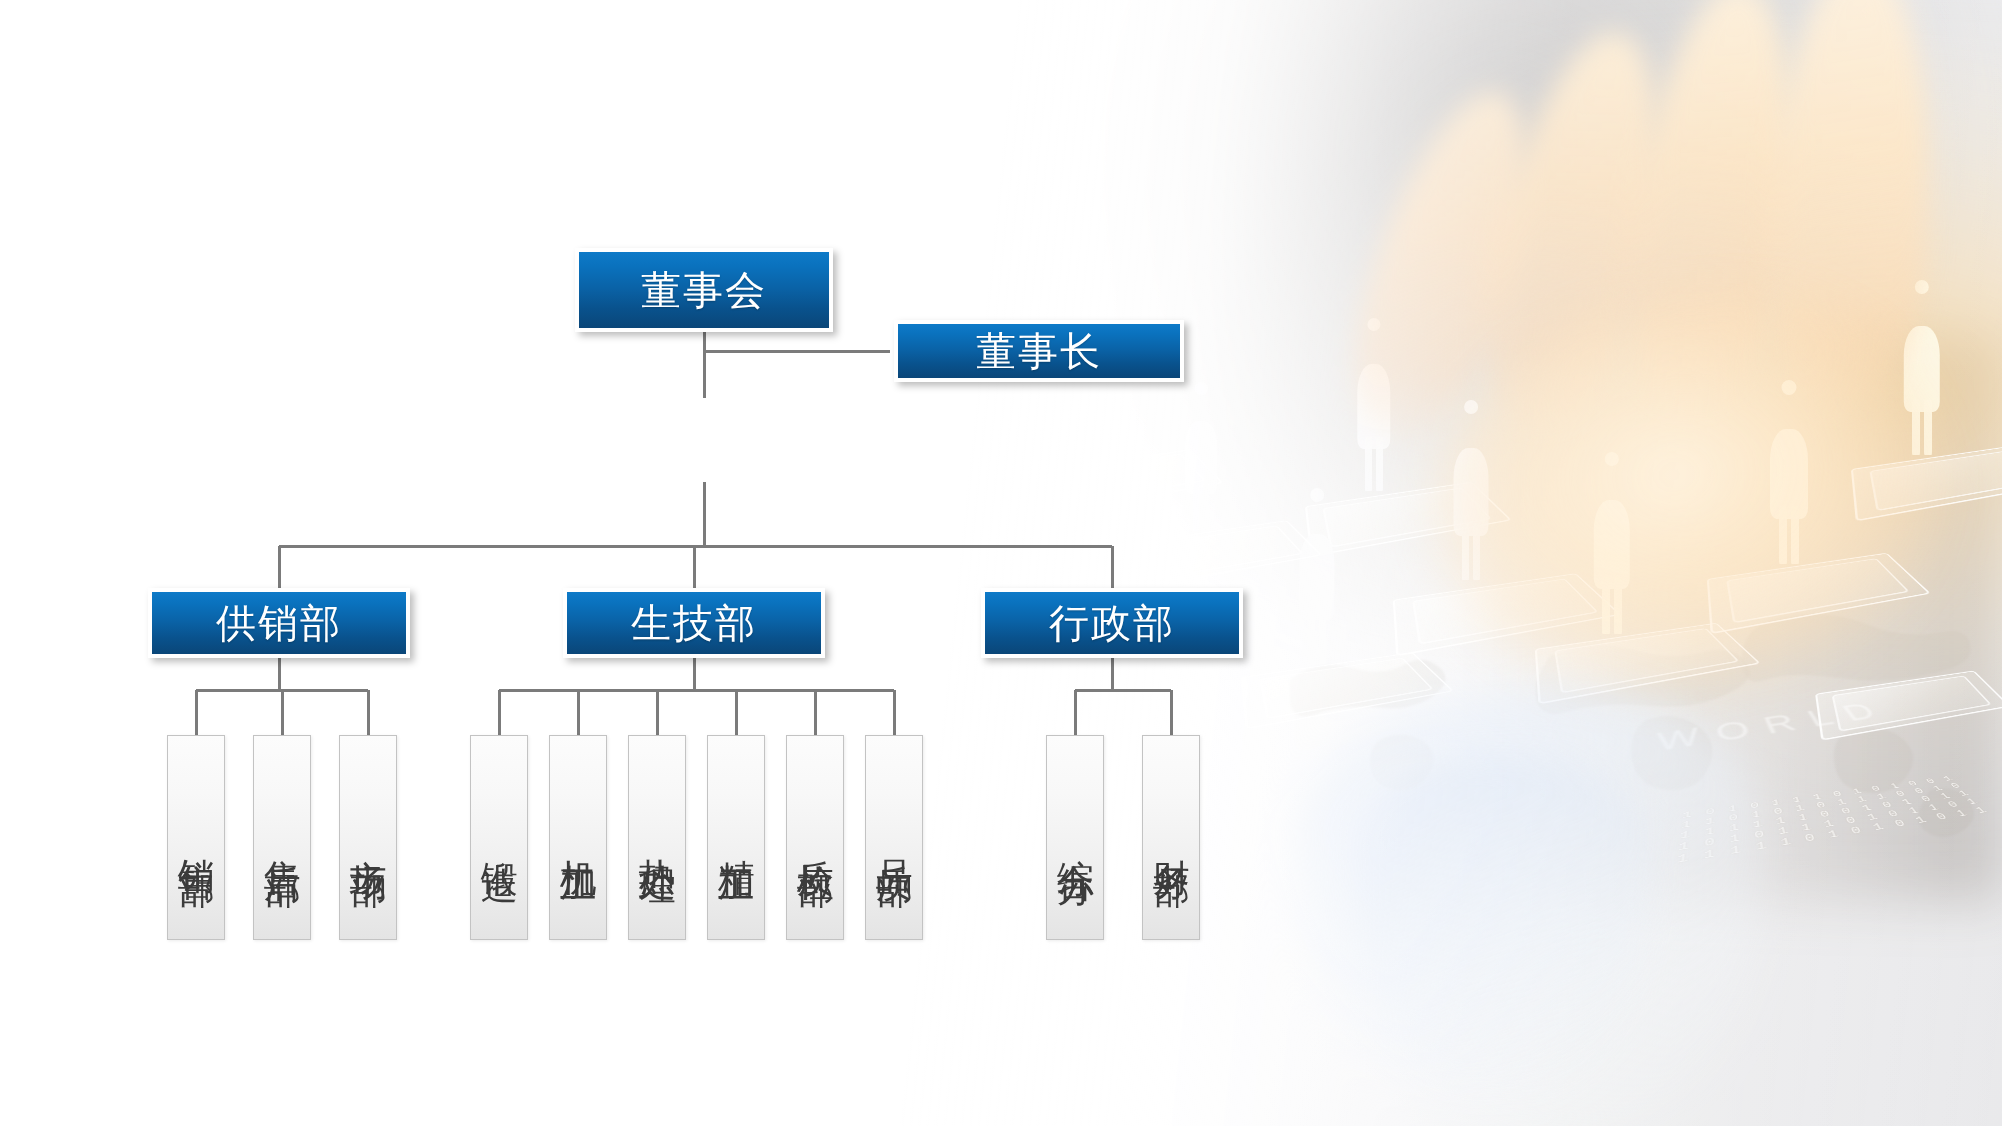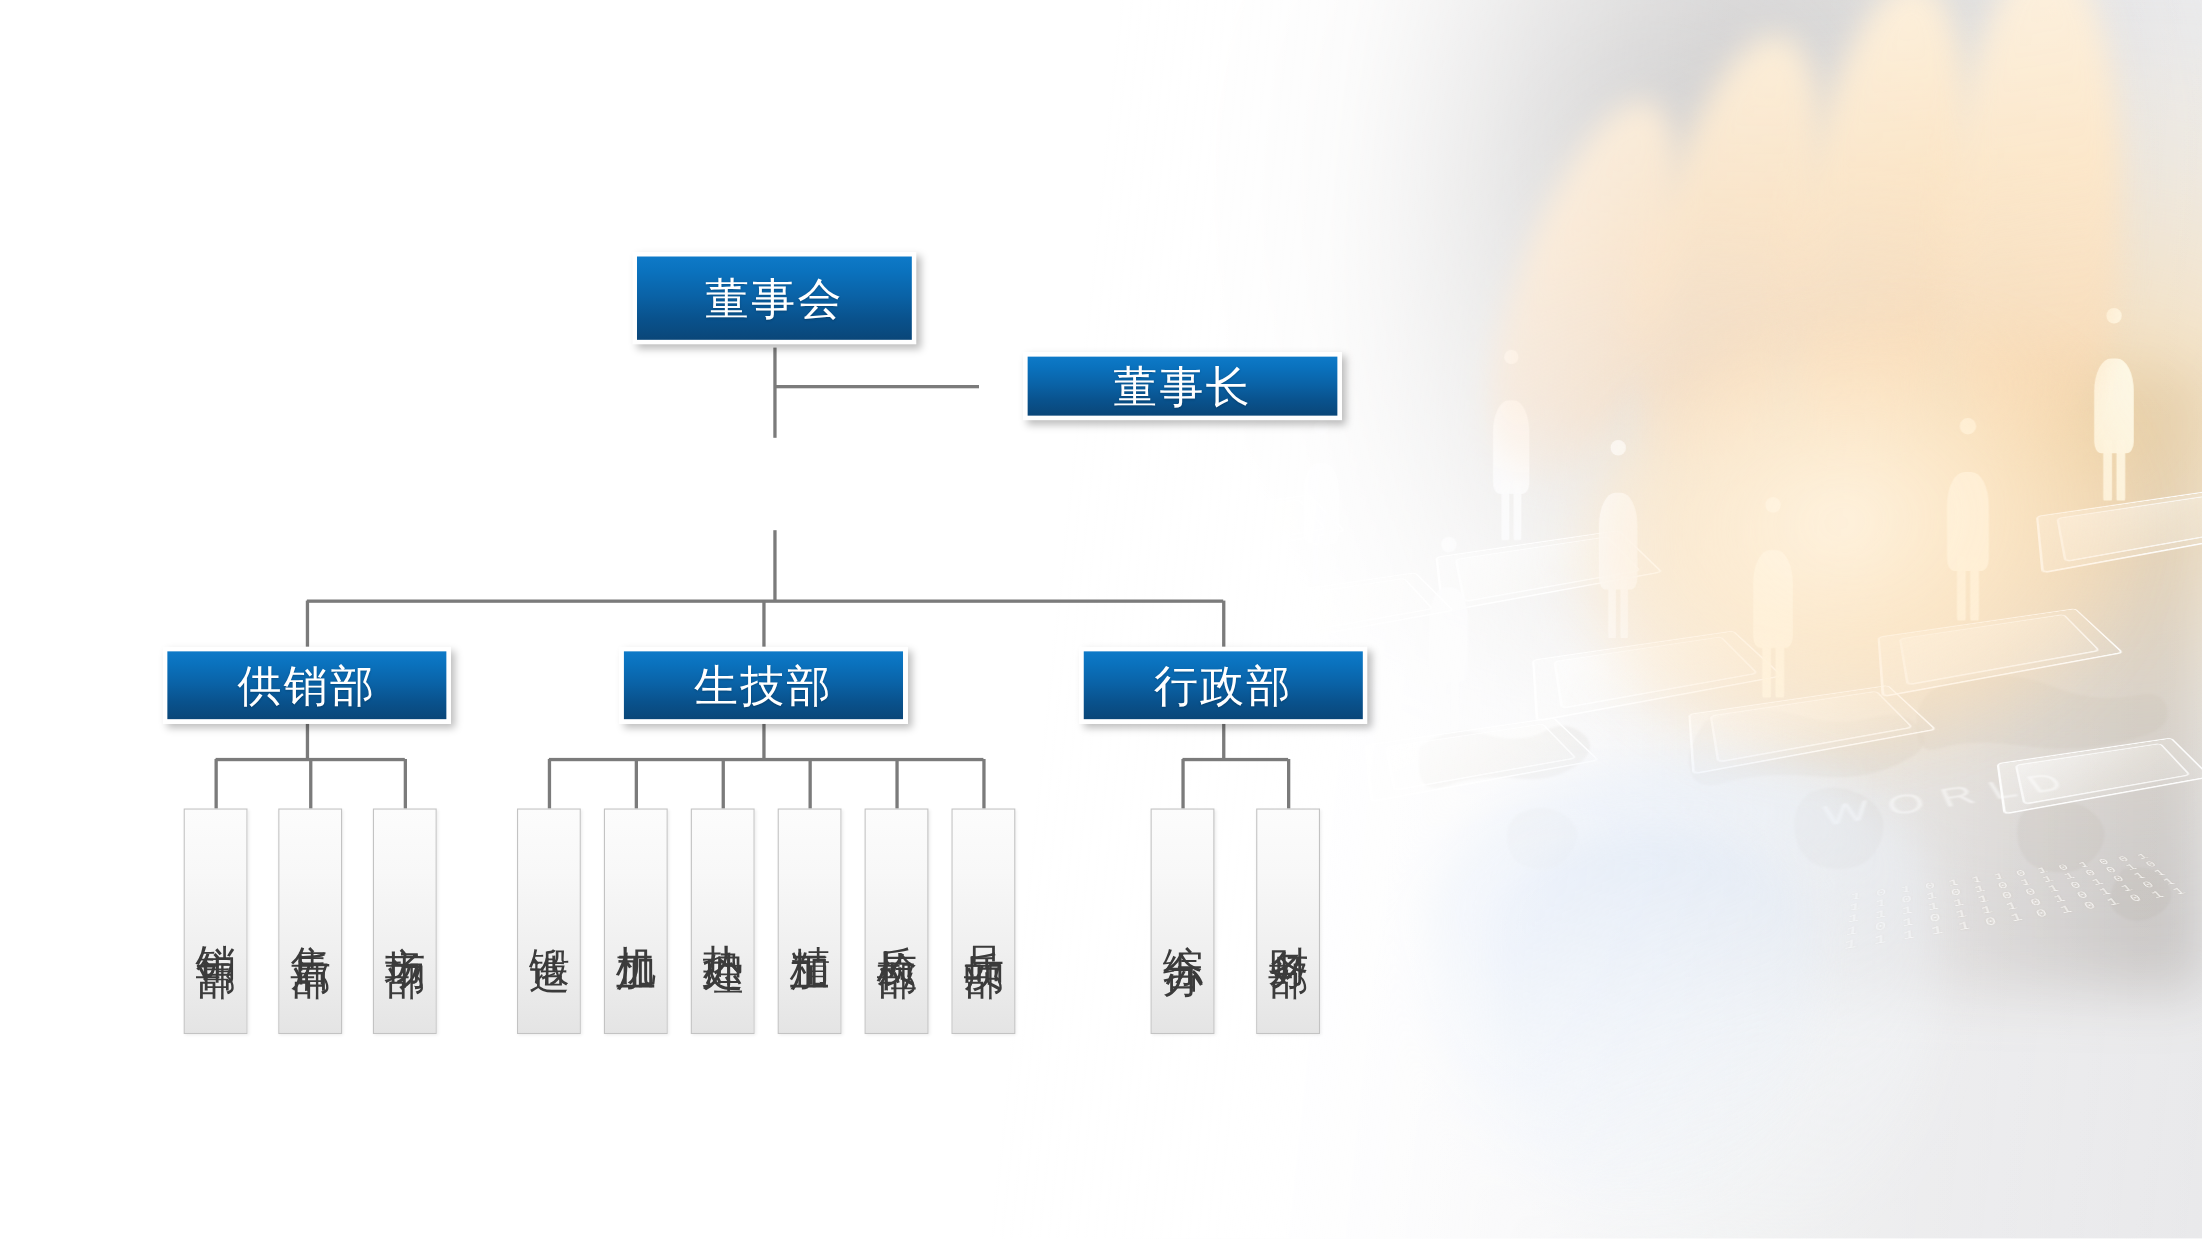--- a/index.html
+++ b/index.html
@@ -530,25 +530,25 @@
       <div class="conn v" style="left: 734.5px; top: 690.34px; height: 44.66px;"></div>
       <div class="conn v" style="left: 813.5px; top: 690.34px; height: 44.66px;"></div>
       <div class="conn v" style="left: 892.5px; top: 690.34px; height: 44.66px;"></div>
       <div class="conn v" style="left: 1110.5px; top: 546px; height: 42px;"></div>
       <div class="conn v" style="left: 1110.5px; top: 658px; height: 32.34px;"></div>
       <div class="conn h" style="left: 1075px; top: 688.84px; width: 96px;"></div>
       <div class="conn v" style="left: 1073.5px; top: 690.34px; height: 44.66px;"></div>
       <div class="conn v" style="left: 1169.5px; top: 690.34px; height: 44.66px;"></div>
     </div>
 
-  <div class="node-blue level-1" style="left:575px; top:229px; width:258px; height:84px;">
+  <div class="node-blue level-1" style="left:575px; top:248px; width:258px; height:84px;">
     <span>董事会</span>
   </div>
 
-  <div class="node-blue level-2" style="left:930px; top:320px; width:290px; height:62px;text-align:right;">
+  <div class="node-blue level-2" style="left:894px; top:320px; width:290px; height:62px;text-align:right;">
     <span>董事长</span>
   </div>
 
 
   <div id="departments">
       <div class="node-blue level-3" style="left: 148px; top: 588px; width: 262px; height: 70px;">
         <span>供销部</span>
       </div>
       <div class="node-leaf" style="left: 167px; top: 735px; width: 58px; height: 205px;">
         <span class="vtext">销售部</span>

